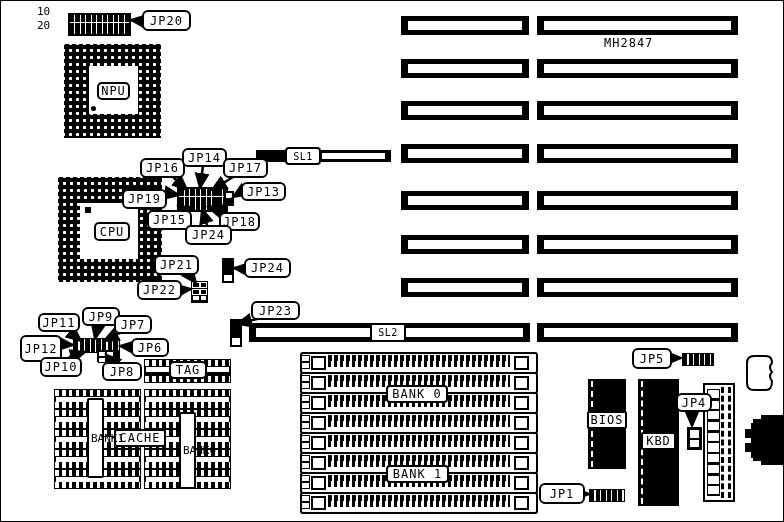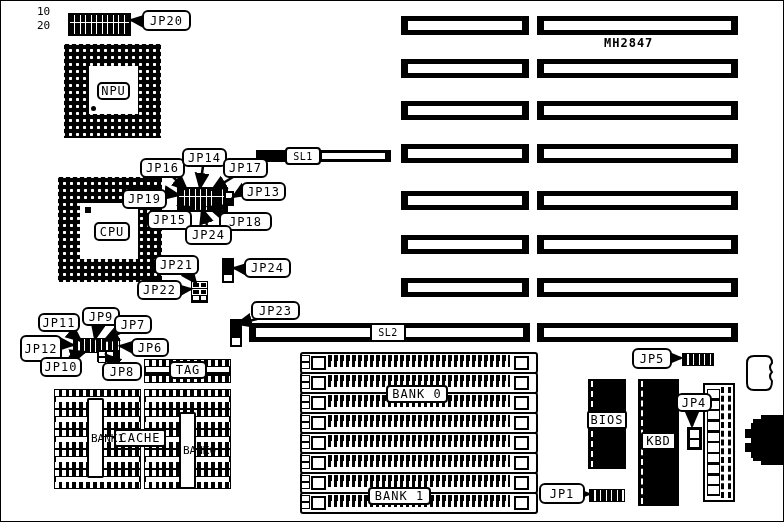--- a/index.html
+++ b/index.html
@@ -147,21 +147,21 @@
       <span class="cw" style="width:29%;"></span>
   </div>
 
   <div class="isa" style="left:255px;top:149px;width:135px;height:12px;">
     <div class="stripe" style="left:66px;right:6px;top:3px;bottom:3px;"></div>
   </div>
   <div class="clabel small" style="left:284px;top:146px;width:36px;height:18px;border-radius:4px;">
       <span>SL1</span>
     </div>
 
-  <div class="plain" style="left:603px;top:35px;font-size:12px;letter-spacing:1px;font-weight:bold;">MH2847</div>
+  <div class="plain" style="left:603px;top:35px;font-size:12px;letter-spacing:1px;">MH2847</div>
 
   <div class="rom" style="left:587px;top:378px;width:38px;height:90px;">
     <div class="dash"></div>
   </div>
 
   <div class="rom" style="left:637px;top:378px;width:41px;height:127px;">
     <div class="dash"></div>
   </div>
 
   <div class="hdr-row" style="left:681px;top:352px;width:30px;height:11px;"></div>
@@ -304,21 +304,21 @@
       <div class="clipL"></div>
       <div class="bar">
         <div class="t"></div>
         <div class="b"></div>
       </div>
       <div class="clipR"></div>
     </div>
     <div class="clabel" style="left:385px;top:384px;width:62px;height:18px;border-radius:4px;">
       <span>BANK 0</span>
     </div>
-    <div class="clabel" style="left:367px;top:464px;width:63px;height:18px;border-radius:4px;margin-top:22px;">
+    <div class="clabel" style="left:385px;top:464px;width:63px;height:18px;border-radius:4px;">
       <span>BANK 1</span>
     </div>
     <div class="dip" style="left:143px;top:358px;width:87px;height:24px;">
       <div class="teeth-t"></div>
       <div class="band"></div>
       <div class="teeth-b"></div>
     </div>
     <div class="dip" style="left:53px;top:388px;width:87px;height:20px;">
       <div class="teeth-t"></div>
       <div class="band"></div>
@@ -401,21 +401,21 @@
     </div>
     <div class="jlabel" style="left:121px;top:188px;width:45px;height:20px;">
       <span>JP19</span>
     </div>
     <div class="jlabel" style="left:240px;top:181px;width:45px;height:19px;">
       <span>JP13</span>
     </div>
     <div class="jlabel" style="left:146px;top:209px;width:45px;height:20px;">
       <span>JP15</span>
     </div>
-    <div class="jlabel" style="left:218px;top:211px;width:53px;height:19px;">
+    <div class="jlabel" style="left:218px;top:211px;width:41px;height:19px;">
       <span>JP18</span>
     </div>
     <div class="jlabel" style="left:184px;top:224px;width:47px;height:20px;">
       <span>JP24</span>
     </div>
     <div class="jlabel" style="left:153px;top:254px;width:45px;height:20px;">
       <span>JP21</span>
     </div>
     <div class="jlabel" style="left:136px;top:279px;width:45px;height:20px;">
       <span>JP22</span>

